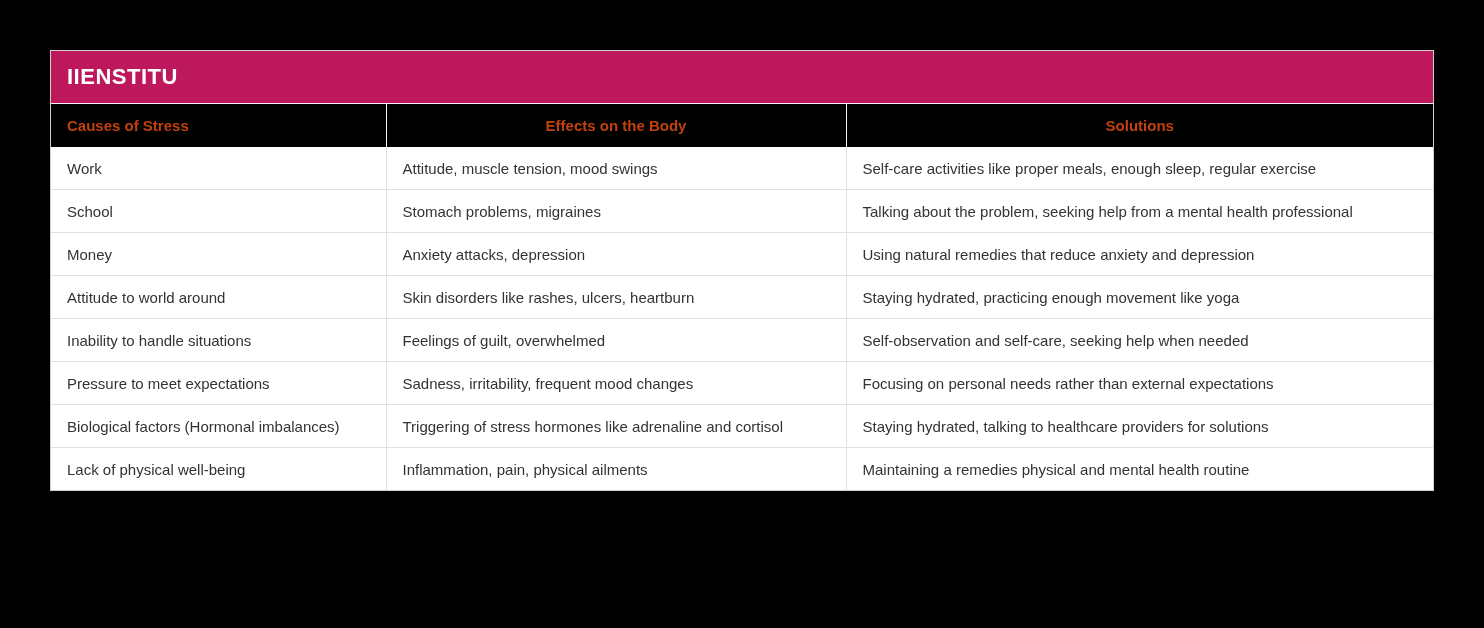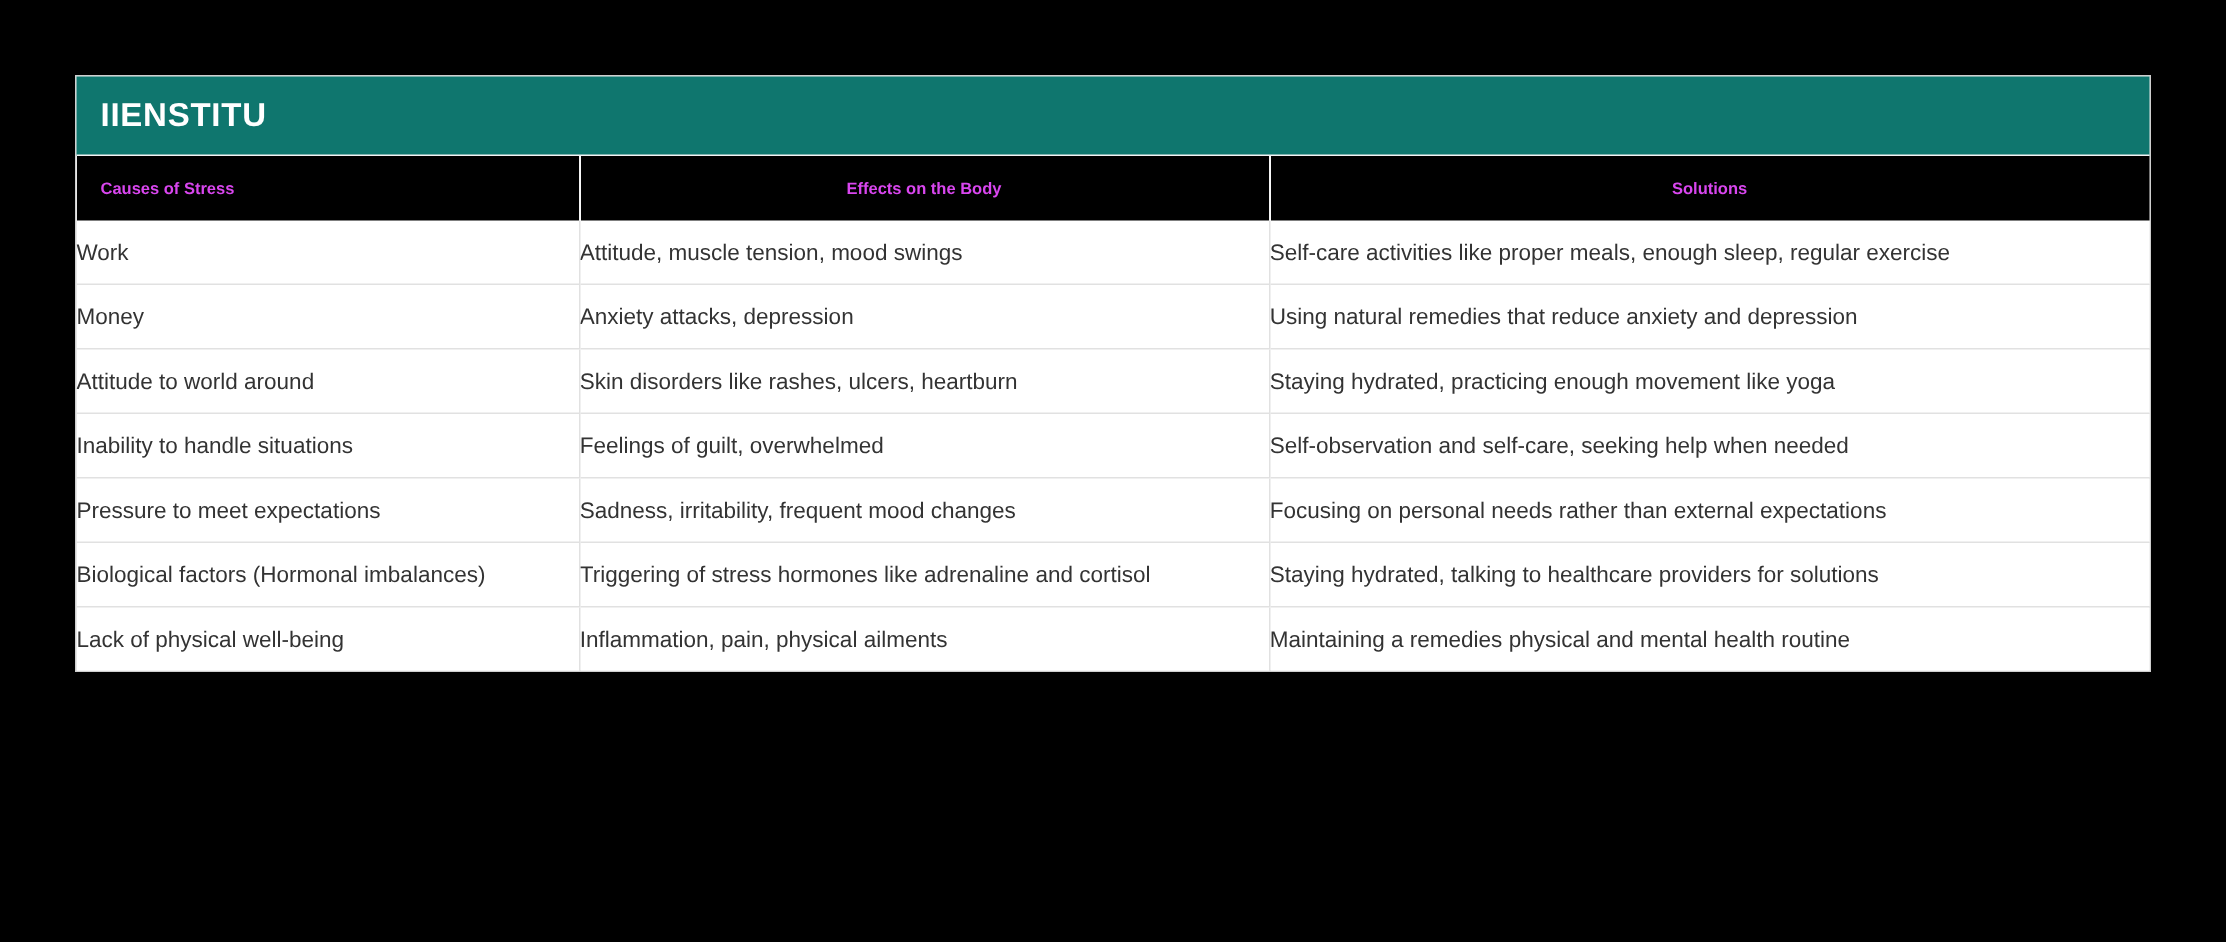--- a/index.html
+++ b/index.html
@@ -18,21 +18,21 @@
     position: absolute;
     left: 50px;
     top: 50px;
     width: 1384px;
     box-sizing: border-box;
     border: 1px solid #cfcfcf;
     background: #ffffff;
   }
   .banner {
     height: 52px;
-    background: #0f766e;
+    background: #be185d;
     border-bottom: 1px solid #f2f2f2;
     display: flex;
     align-items: center;
     padding: 0 16px;
   }
   .banner-title {
     color: #ffffff;
     font-size: 22px;
     font-weight: bold;
     letter-spacing: 0.5px;
@@ -40,40 +40,40 @@
   table.stress-table {
     width: 100%;
     border-collapse: collapse;
     table-layout: fixed;
   }
   col.c1 { width: 335px; }
   col.c2 { width: 460px; }
   col.c3 { width: auto; }
   thead th {
     background: #000000;
-    color: #d946ef;
-    font-size: 11px;
+    color: #c2410c;
+    font-size: 15px;
     font-weight: bold;
     text-align: left;
     height: 43px;
     padding: 0 16px;
     vertical-align: middle;
     white-space: nowrap;
     overflow: hidden;
   }
   thead th + th {
     border-left: 1px solid #f2f2f2;
     text-align: center;
   }
   tbody td {
     background: #ffffff;
     color: #333333;
     font-size: 15px;
     height: 42px;
-    padding: 0 0;
+    padding: 0 16px;
     vertical-align: middle;
     white-space: nowrap;
     overflow: hidden;
     border-top: 1px solid #e1e1e1;
   }
   tbody td + td {
     border-left: 1px solid #e1e1e1;
   }
   tbody tr:first-child td {
     border-top: none;
@@ -99,20 +99,25 @@
         <th>Solutions</th>
       </tr>
     </thead>
     <tbody id="table-body">
         <tr>
           <td>Work</td>
           <td>Attitude, muscle tension, mood swings</td>
           <td>Self-care activities like proper meals, enough sleep, regular exercise</td>
         </tr>
         <tr>
+          <td>School</td>
+          <td>Stomach problems, migraines</td>
+          <td>Talking about the problem, seeking help from a mental health professional</td>
+        </tr>
+        <tr>
           <td>Money</td>
           <td>Anxiety attacks, depression</td>
           <td>Using natural remedies that reduce anxiety and depression</td>
         </tr>
         <tr>
           <td>Attitude to world around</td>
           <td>Skin disorders like rashes, ulcers, heartburn</td>
           <td>Staying hydrated, practicing enough movement like yoga</td>
         </tr>
         <tr>

